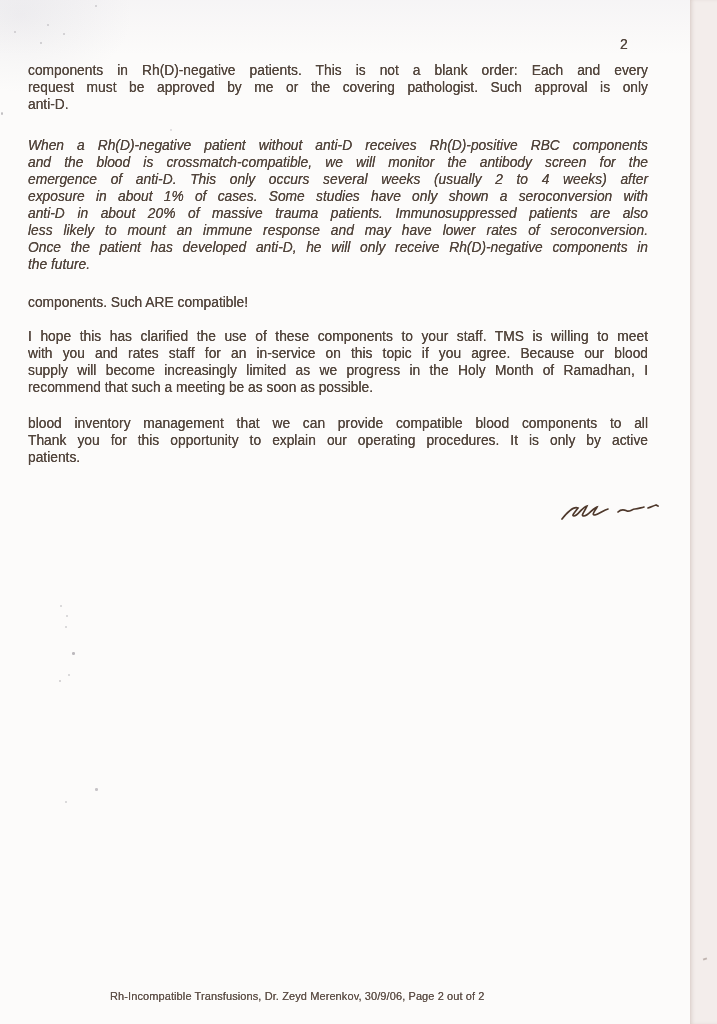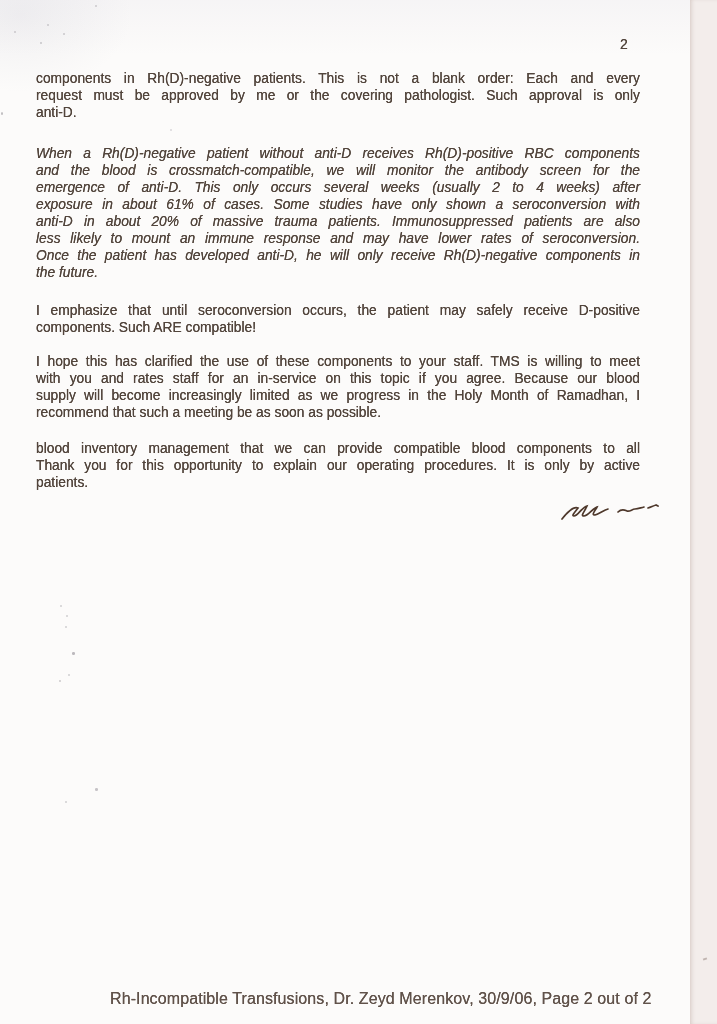--- a/index.html
+++ b/index.html
@@ -42,36 +42,36 @@
     text-shadow: 0 0 0.5px currentColor;
   }
   .content {
     position: absolute;
     left: 28px; top: 62px;
     width: 620px;
     font-size: 13.8px;
     line-height: 17px;
     text-shadow: 0 0 0.5px currentColor;
   }
-  .para { margin: 8px; }
+  .para { margin: 0; }
   .para.m1 { margin-bottom: 24px; }
   .para.m2 { margin-bottom: 21px; font-style: italic; }
   .para.m3 { margin-bottom: 17px; }
   .para.m4 { margin-bottom: 19px; }
   .para .line { text-align: justify; text-align-last: justify; }
   .para .line:last-child { text-align-last: left; }
   .signature {
     position: absolute;
     left: 560px; top: 499px;
     color: var(--signature_ink);
   }
   .footer {
     position: absolute;
     left: 110px; top: 990px;
-    font-size: 16px;
+    font-size: 11px;
     letter-spacing: 0.1px;
     color: var(--footer_ink);
     text-shadow: 0 0 0.4px currentColor;
   }
   
   .speckles i {
     position: absolute;
     display: block;
     border-radius: 50%;
     background: rgba(118,112,122,0.32);
@@ -105,28 +105,27 @@
   <div class="content">
     <div class="para m1">
         <div class="line">components in Rh(D)-negative patients.  This is not a blank order:  Each and every</div>
         <div class="line">request must be approved by me or the covering pathologist.  Such approval is only</div>
         <div class="line">anti-D.</div>
       </div>
     <div class="para m2">
         <div class="line">When a Rh(D)-negative patient without anti-D receives Rh(D)-positive RBC components</div>
         <div class="line">and the blood is crossmatch-compatible, we will monitor the antibody screen for the</div>
         <div class="line">emergence of anti-D.  This only occurs several weeks (usually 2 to 4 weeks) after</div>
-        <div class="line">exposure in about 61% of cases.  Some studies have only shown a seroconversion with</div>
+        <div class="line">exposure in about 1% of cases.  Some studies have only shown a seroconversion with</div>
         <div class="line">anti-D in about 20% of massive trauma patients.  Immunosuppressed patients are also</div>
         <div class="line">less likely to mount an immune response and may have lower rates of seroconversion.</div>
         <div class="line">Once the patient has developed anti-D, he will only receive Rh(D)-negative components in</div>
         <div class="line">the future.</div>
       </div>
     <div class="para m3">
-        <div class="line">I emphasize that until seroconversion occurs, the patient may safely receive D-positive</div>
         <div class="line">components.  Such ARE compatible!</div>
       </div>
     <div class="para m4">
         <div class="line">I hope this has clarified the use of these components to your staff.  TMS is willing to meet</div>
         <div class="line">with you and rates staff for an in-service on this topic if you agree.  Because our blood</div>
         <div class="line">supply will become increasingly limited as we progress in the Holy Month of Ramadhan, I</div>
         <div class="line">recommend that such a meeting be as soon as possible.</div>
       </div>
     <div class="para">
         <div class="line">blood inventory management that we can provide compatible blood components to all</div>

